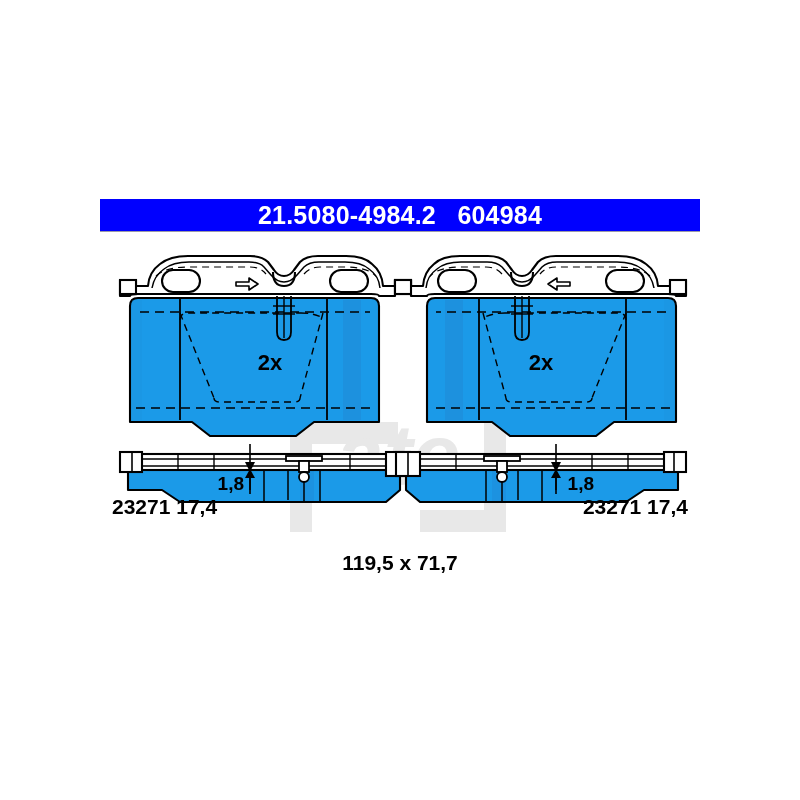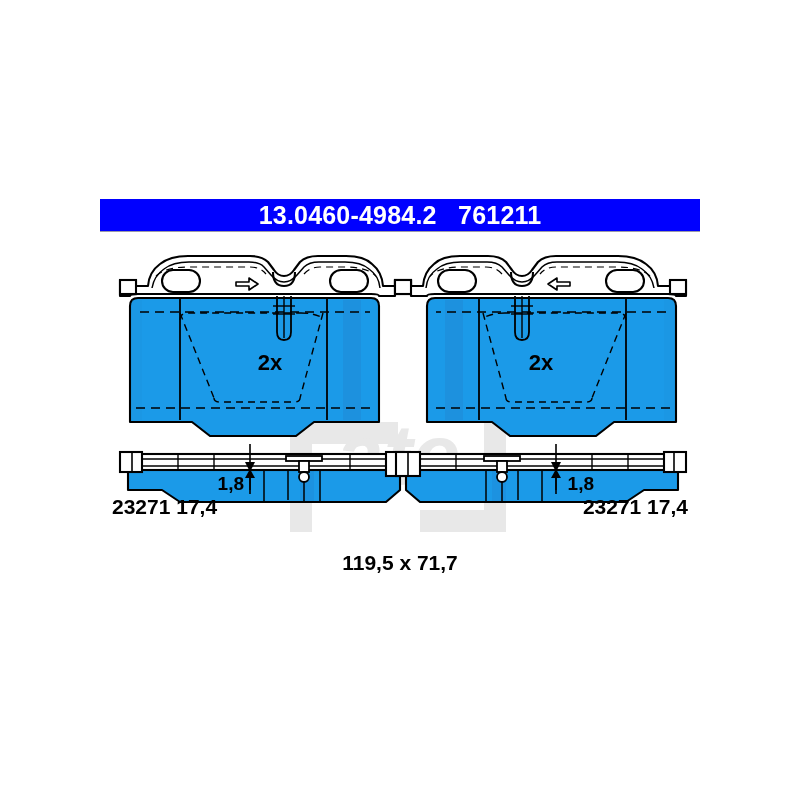--- a/index.html
+++ b/index.html
@@ -62,21 +62,21 @@
     font-style: italic;
     fill: #e8e8e8;
   }
 </style>
 </head>
 <body>
 
 <div id="page">
 
   <div id="header-bar">
-    <span class="htext">13.0460-4984.2   761211</span>
+    <span class="htext">21.5080-4984.2   604984</span>
   </div>
 
   <svg id="drawing" viewBox="0 0 800 360">
     <defs>
 
       <g id="pad-front-left">
 
         <path d="M 12,58
                  L 12,56
                  Q 12,48 20,48

